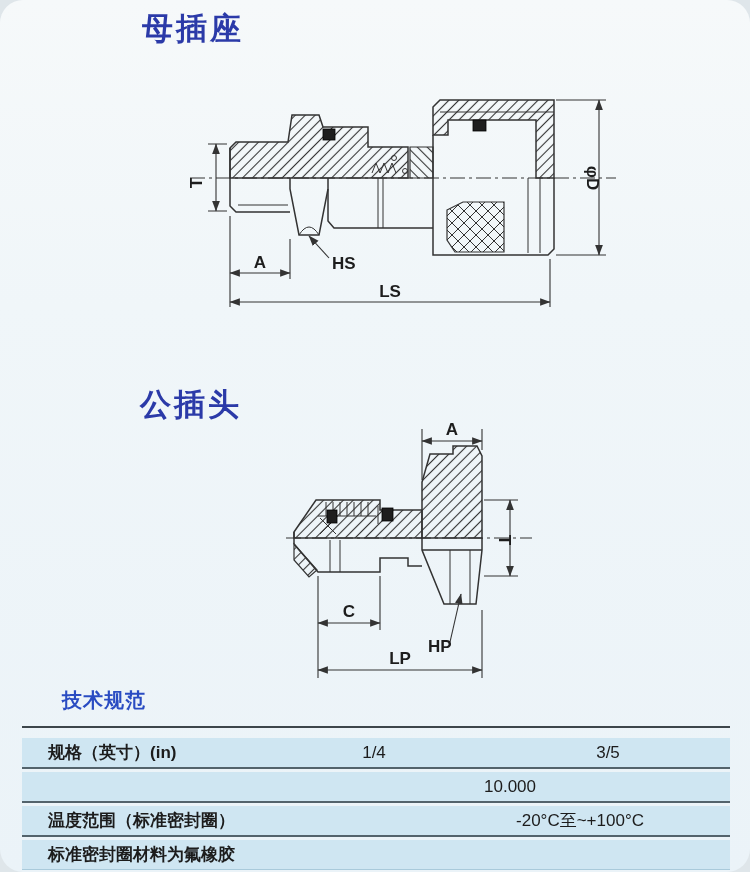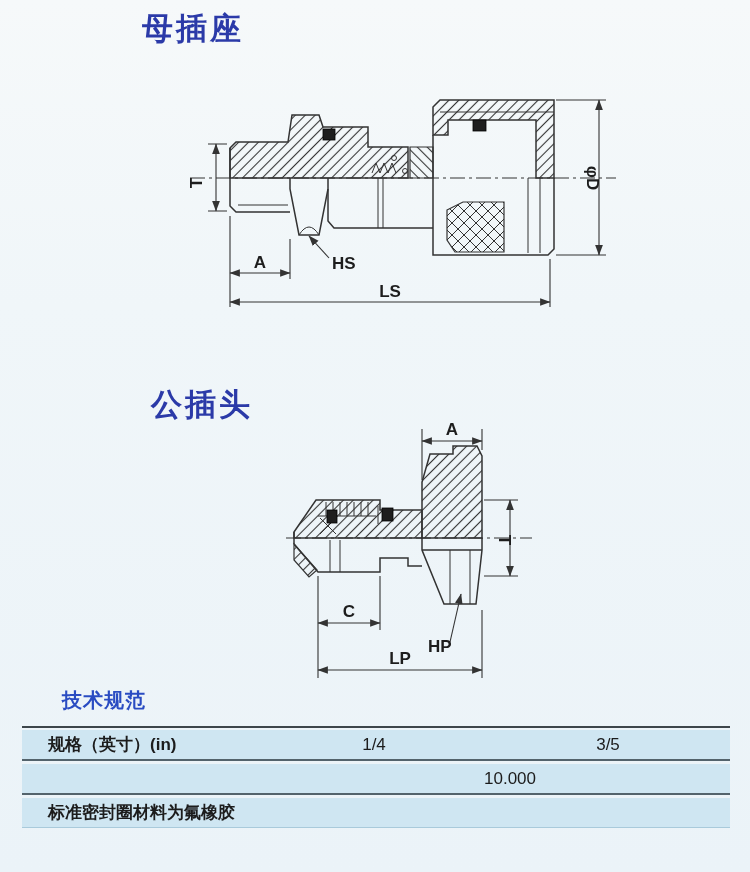--- a/index.html
+++ b/index.html
@@ -1,32 +1,33 @@
 <!DOCTYPE html>
 <html><head>
 <meta charset="utf-8">
 <style>
   html,body{margin:0;padding:0;background:#dfe6ea;}
   .page{
     position:relative;width:750px;height:872px;overflow:hidden;
     background:linear-gradient(180deg,#f6f9fa 0%,#f0f6f9 35%,#ebf3f8 100%);
     font-family:"Liberation Sans","DejaVu Sans",sans-serif;
     color:#1c1c1c;
+    border-radius:23px;
   }
   .sec-title{
     position:absolute;font-size:31px;font-weight:bold;letter-spacing:3px;
     color:#2b3aa8;
   }
   .spec-title{
     position:absolute;left:62px;top:687px;font-size:20px;font-weight:bold;
     letter-spacing:1px;color:#2a4cc2;
   }
   .spec-table{
     position:absolute;left:22px;top:726px;width:708px;
-    border-top:2px solid #3d464b;padding-top:2px;
+    border-top:2px solid #3d464b;padding-top:10px;
   }
   .spec-row{
     position:relative;height:29px;line-height:29px;background:#cfe6f2;
     border-bottom:2px solid #53636c;margin-bottom:3px;
     font-size:17px;
   }
   .spec-row:last-child{border-bottom:1px solid #a9cadb;}
   .spec-row .lab{position:absolute;left:26px;font-weight:600;white-space:nowrap;}
   .spec-row .val{position:absolute;transform:translateX(-50%);white-space:nowrap;text-align:center;}
   svg text{font-family:"Liberation Sans","DejaVu Sans",sans-serif;font-weight:bold;font-size:17px;fill:#1d1d1d;}
@@ -96,21 +97,21 @@
       <line x1="147" y1="173" x2="127" y2="151" marker-end="url(#ar)"></line>
     </g>
 
     <text x="20" y="98" text-anchor="middle" transform="rotate(-90 20 98)">T</text>
     <text x="78" y="183" text-anchor="middle">A</text>
     <text x="150" y="184">HS</text>
     <text x="208" y="212" text-anchor="middle">LS</text>
     <text x="405" y="93" text-anchor="middle" transform="rotate(90 405 93)">φD</text>
   </svg>
 
-  <div class="sec-title" style="left:140px;top:384px;margin-left:11px;">公插头</div>
+  <div class="sec-title" style="left:140px;top:384px;">公插头</div>
 
   <svg class="drawing" style="left:280px;top:420px;" width="300" height="290" viewBox="0 0 300 290">
     <defs>
       <pattern id="hc" width="7" height="7" patternUnits="userSpaceOnUse" patternTransform="rotate(45)">
         <line x1="3.5" y1="-1" x2="3.5" y2="8" stroke="#333" stroke-width="1.1"></line>
       </pattern>
       <marker id="ar2" markerWidth="10" markerHeight="8" refX="9" refY="3.5" orient="auto-start-reverse">
         <path d="M0,0 L9.5,3.5 L0,7 Z" fill="#333"></path>
       </marker>
     </defs>
@@ -160,17 +161,21 @@
   <div class="spec-table">
     <div class="spec-row">
       <span class="lab">规格（英寸）(in)</span>
       <span class="val" style="left:352px;">1/4</span>
       <span class="val" style="left:586px;">3/5</span>
     </div>
     <div class="spec-row">
       <span class="val" style="left:488px;">10.000</span>
     </div>
     <div class="spec-row">
+      <span class="lab">温度范围（标准密封圈）</span>
+      <span class="val" style="left:558px;">-20°C至~+100°C</span>
+    </div>
+    <div class="spec-row">
       <span class="lab">标准密封圈材料为氟橡胶</span>
     </div>
   </div>
 
 </div>
 
 </body></html>

